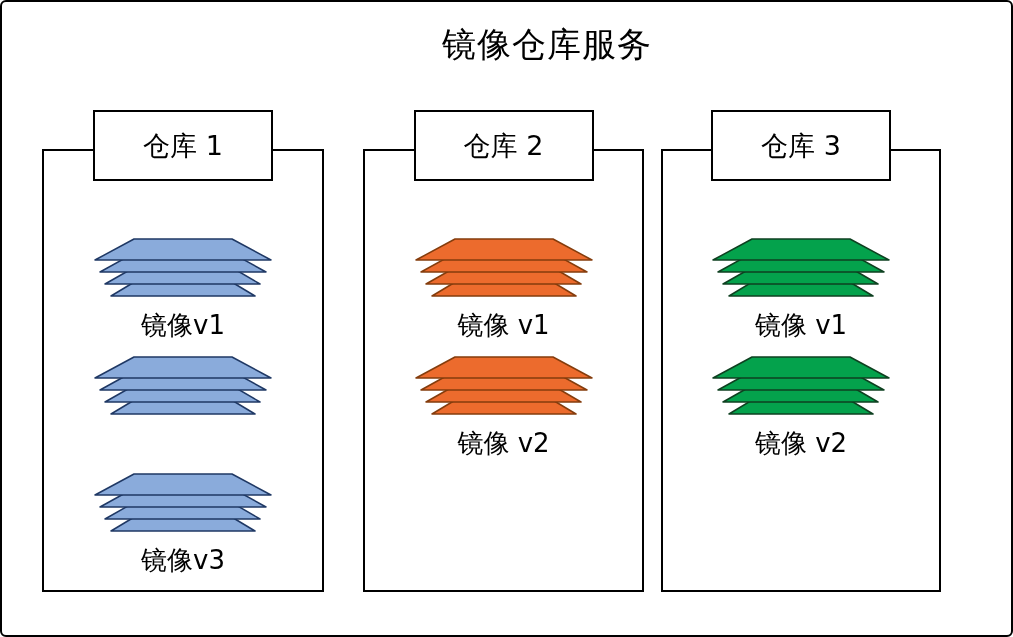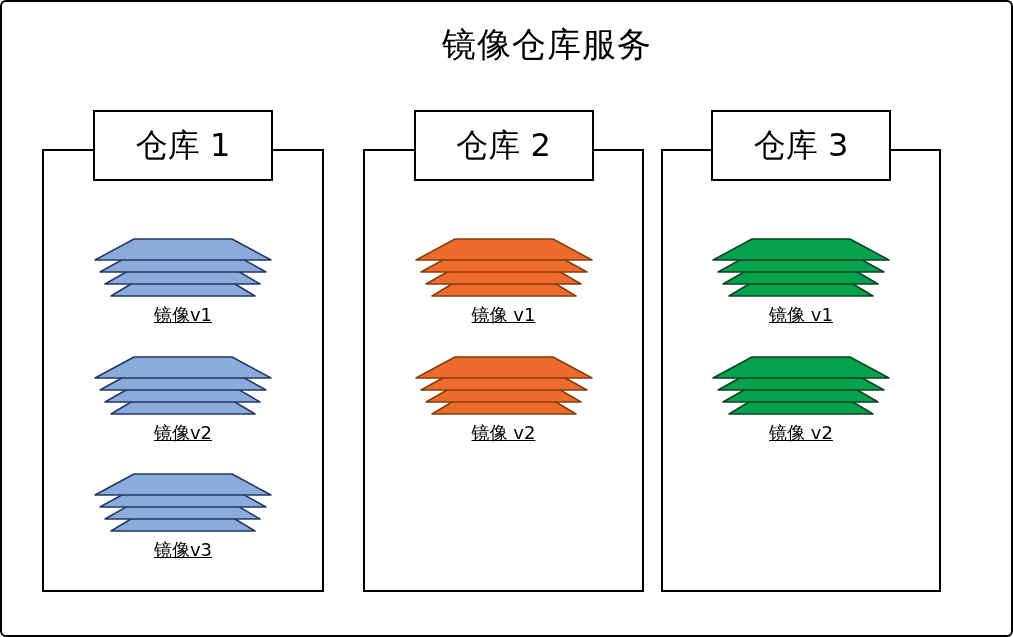--- a/index.html
+++ b/index.html
@@ -44,45 +44,44 @@
     top: -41px;
     left: 50%;
     transform: translateX(-50%);
     width: 180px;
     height: 71px;
     background: #ffffff;
     border: 2px solid #000000;
     display: flex;
     align-items: center;
     justify-content: center;
-    font-size: 32px;
+    font-size: 27px;
     white-space: nowrap;
     z-index: 2;
   }
 
   .row {
     position: absolute;
     left: 0;
     right: 0;
     display: flex;
     flex-direction: column;
     align-items: center;
   }
   .r1 { top: 87px; }
   .r2 { top: 205px; }
   .r3 { top: 322px; }
 
   .stack-svg { display: block; }
 
   .stack-label {
-    font-size: 18px;
+    font-size: 26px;
     line-height: 32px;
-    margin-top: 1px;
+    margin-top: 11px;
     white-space: nowrap;
-    text-decoration: underline;
   }
 </style>
 </head>
 <body>
 
 <div class="canvas">
 
   <div class="title">镜像仓库服务</div>
 
   <svg class="defs-svg" aria-hidden="true">
@@ -103,21 +102,20 @@
     <div class="row r1">
       <svg class="stack-svg" width="190" height="60" viewBox="0 0 190 60">
         <use href="#stack-shape" fill="#8AABDB" stroke="#1F3864"></use>
       </svg>
       <div class="stack-label">镜像v1</div>
     </div>
     <div class="row r2">
       <svg class="stack-svg" width="190" height="60" viewBox="0 0 190 60">
         <use href="#stack-shape" fill="#8AABDB" stroke="#1F3864"></use>
       </svg>
-      <div class="stack-label">镜像v2</div>
     </div>
     <div class="row r3">
       <svg class="stack-svg" width="190" height="60" viewBox="0 0 190 60">
         <use href="#stack-shape" fill="#8AABDB" stroke="#1F3864"></use>
       </svg>
       <div class="stack-label">镜像v3</div>
     </div>
   </div>
 
   <div class="warehouse wh2">

